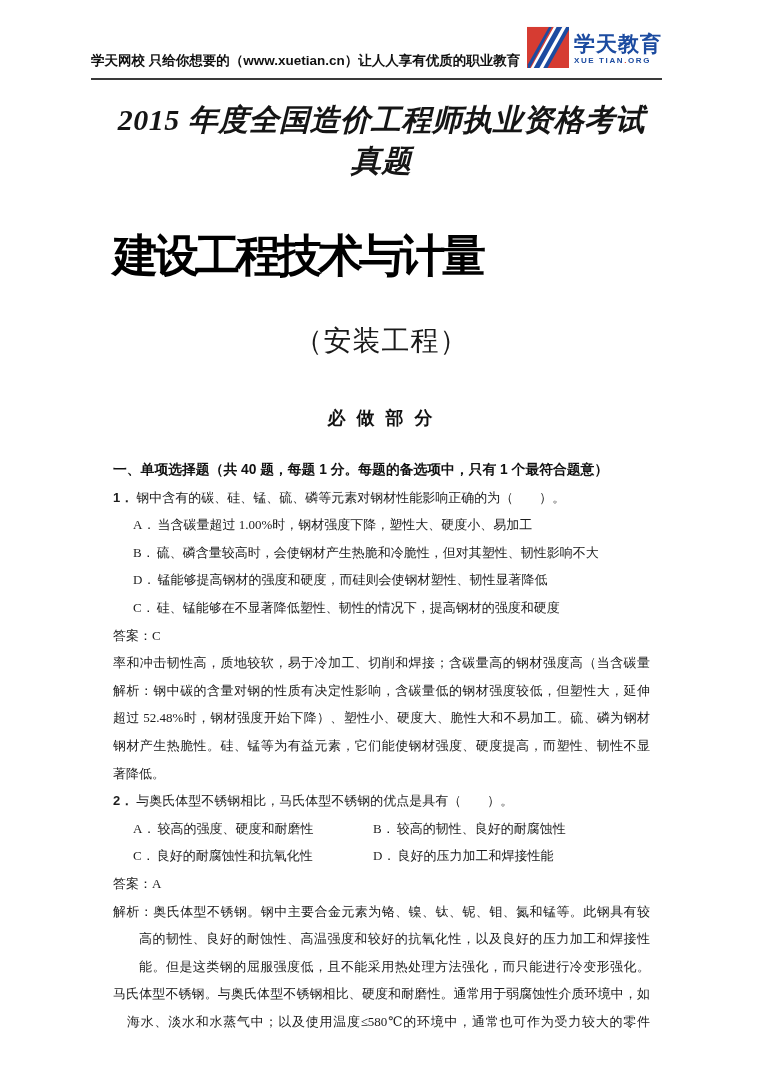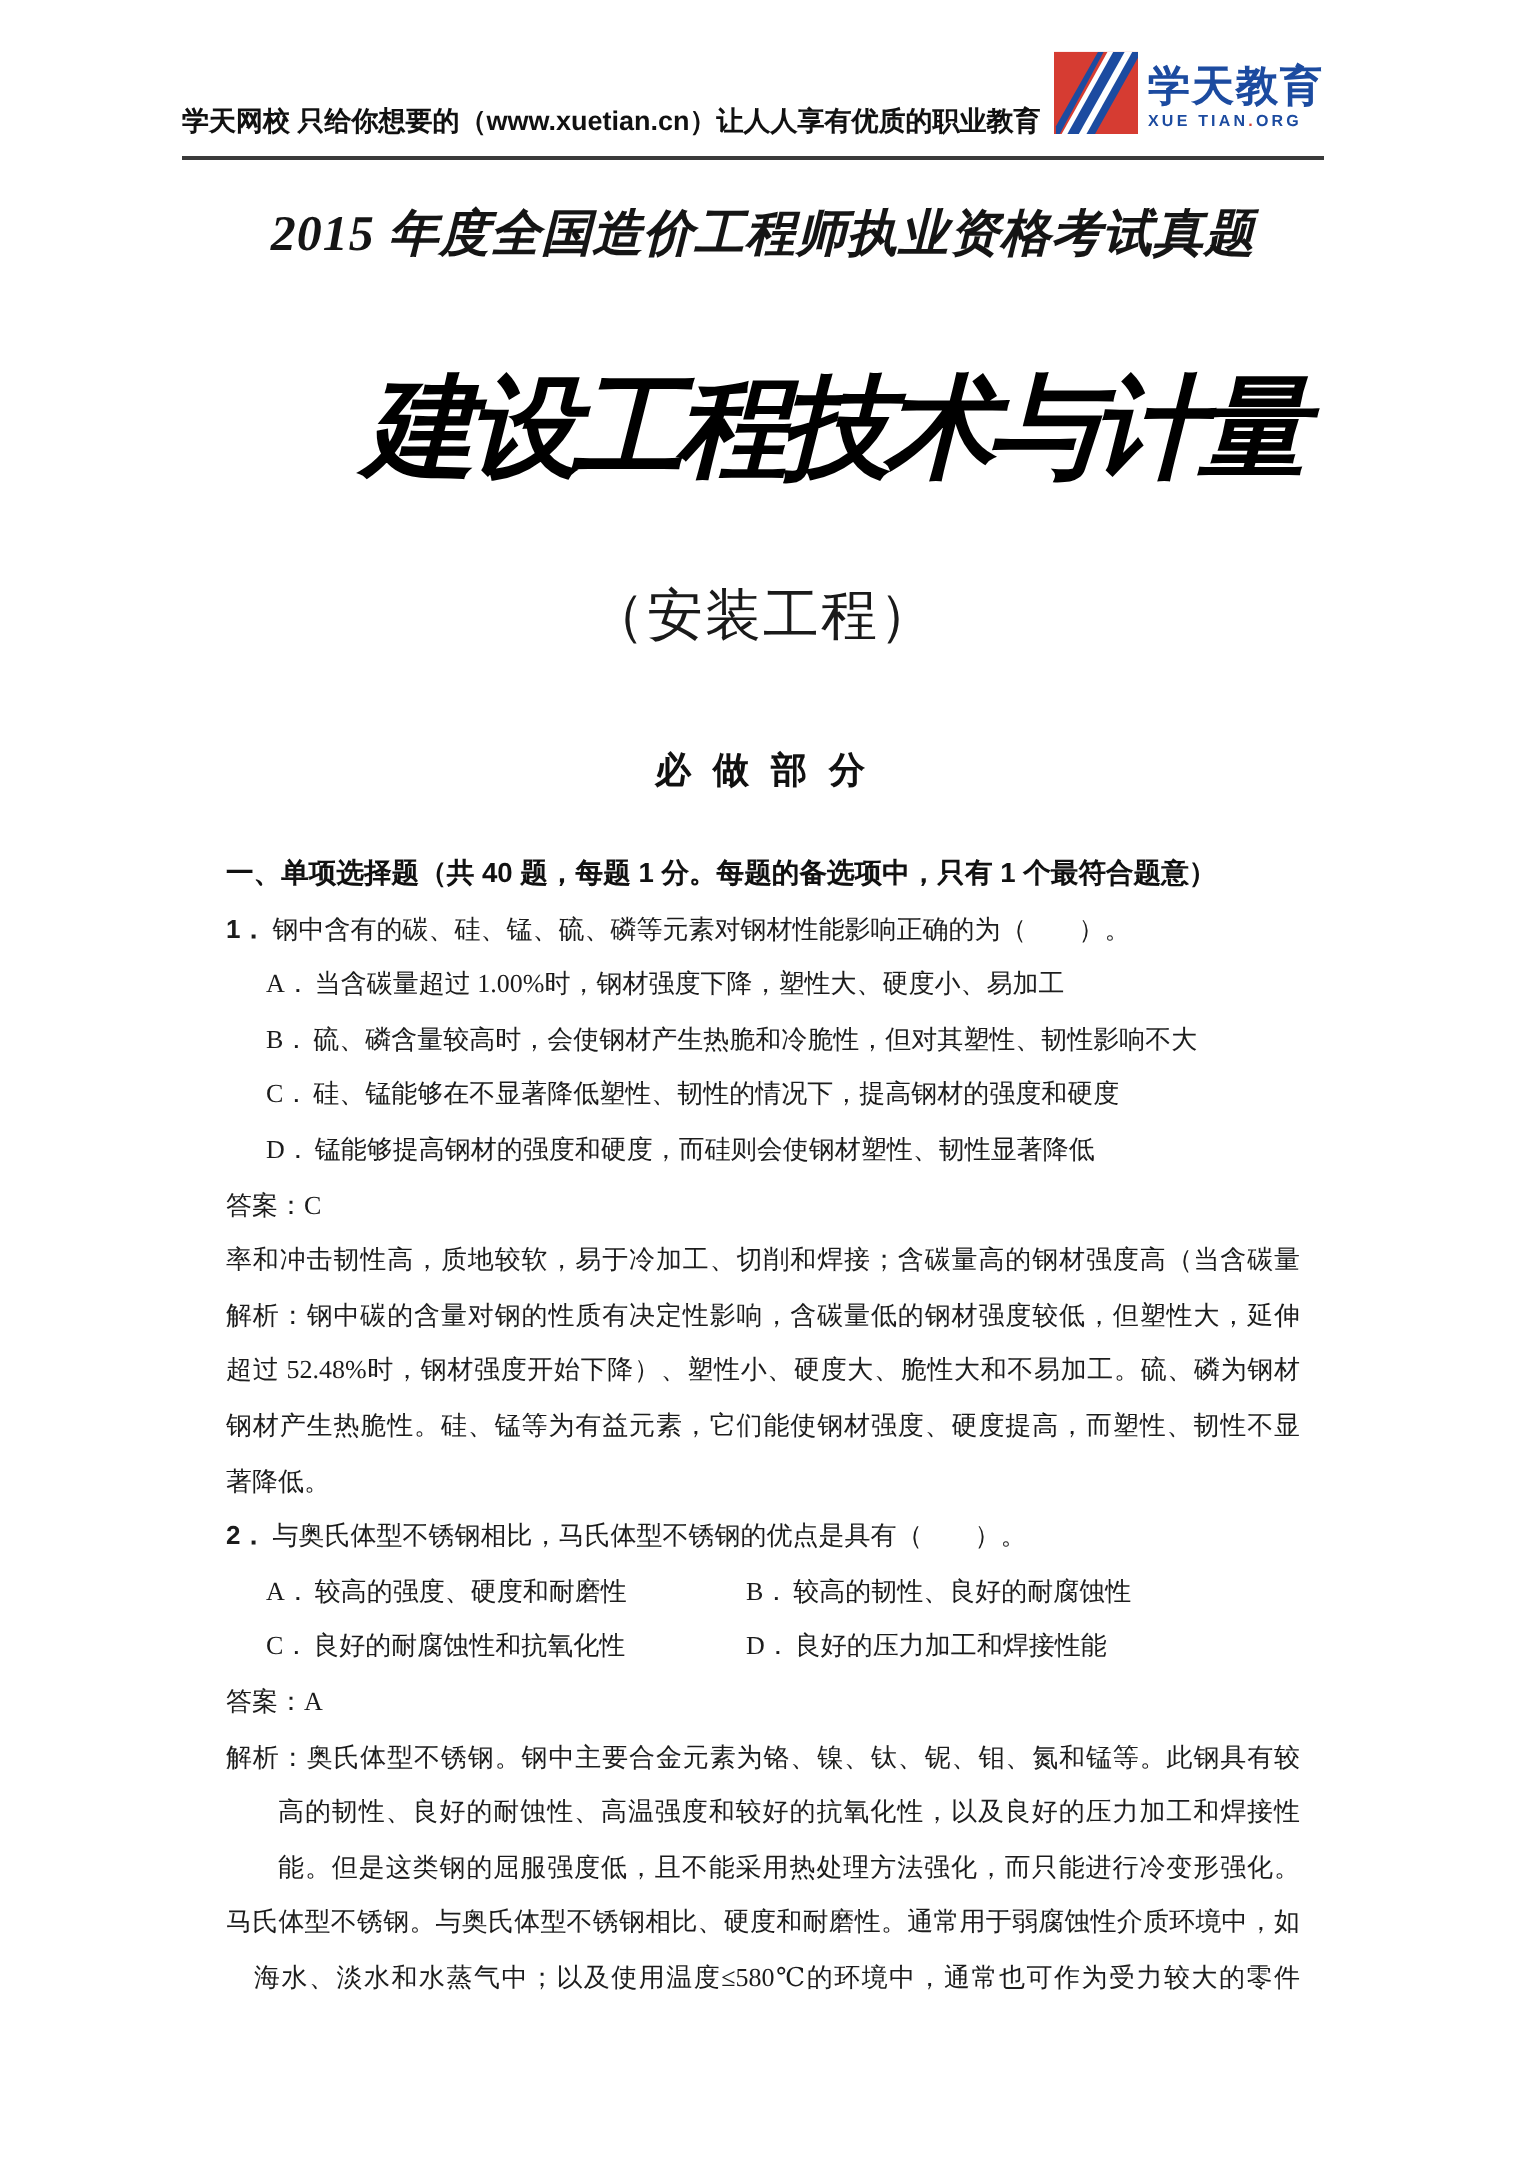--- a/index.html
+++ b/index.html
@@ -28,26 +28,26 @@
   }
   .logo-en {
     font-family:"Liberation Sans","DejaVu Sans",sans-serif;
     font-weight:bold; font-size:8px; letter-spacing:1.6px; margin-top:3px;
   }
 
   
   .title-year {
     margin:20px 0 0 0; text-align:center;
     font-family:"Liberation Serif","DejaVu Serif",serif;
-    font-style:italic; font-weight:bold; font-size:25px; letter-spacing:0.5px; color:#151515;
+    font-style:italic; font-weight:bold; font-size:30px; letter-spacing:0.5px; color:#151515;
   }
   .title-main {
-    margin:44px 0 0 0; text-align:right;
+    margin:44px 0 0 0; text-align:left;
     font-family:"Liberation Sans","DejaVu Sans",sans-serif;
-    font-weight:900; font-size:56px; letter-spacing:-4px; color:#000;font-style:italic;
+    font-weight:900; font-size:45px; letter-spacing:-4px; color:#000;
   }
   .title-sub {
     margin:36px 0 0 0; text-align:center; font-weight:normal;
     font-family:"Liberation Serif","DejaVu Serif",serif;
     font-size:28px; letter-spacing:1px; color:#1a1a1a;
   }
   .section-label {
     margin:46px 0 0 0; text-align:center;
     font-family:"Liberation Sans","DejaVu Sans",sans-serif;
     font-weight:bold; font-size:18px; letter-spacing:3px; color:#111;
@@ -99,22 +99,22 @@
   <div class="section-label">必 做 部 分</div>
 
   <div class="content">
 
     <div class="heading">一、单项选择题（共 40 题，每题 1 分。每题的备选项中，只有 1 个最符合题意）</div>
 
     <div class="line"><span class="qnum">1．</span><span class="pre">钢中含有的碳、硅、锰、硫、磷等元素对钢材性能影响正确的为（        ）。</span></div>
 
     <div class="line opt"><span class="optlabel">A．</span><span>当含碳量超过 1.00%时，钢材强度下降，塑性大、硬度小、易加工</span></div>
     <div class="line opt"><span class="optlabel">B．</span><span>硫、磷含量较高时，会使钢材产生热脆和冷脆性，但对其塑性、韧性影响不大</span></div>
+    <div class="line opt"><span class="optlabel">D．</span><span>锰能够提高钢材的强度和硬度，而硅则会使钢材塑性、韧性显著降低</span></div>
     <div class="line opt"><span class="optlabel">C．</span><span>硅、锰能够在不显著降低塑性、韧性的情况下，提高钢材的强度和硬度</span></div>
-    <div class="line opt"><span class="optlabel">D．</span><span>锰能够提高钢材的强度和硬度，而硅则会使钢材塑性、韧性显著降低</span></div>
 
     <div class="line"><span>答案：</span><span>C</span></div>
 
     <div class="line just">率和冲击韧性高，质地较软，易于冷加工、切削和焊接；含碳量高的钢材强度高（当含碳量</div>
     <div class="line just"><span>解析：</span><span>钢中碳的含量对钢的性质有决定性影响，含碳量低的钢材强度较低，但塑性大，延伸</span></div>
     <div class="line just">超过 52.48%时，钢材强度开始下降）、塑性小、硬度大、脆性大和不易加工。硫、磷为钢材</div>
     <div class="line just">钢材产生热脆性。硅、锰等为有益元素，它们能使钢材强度、硬度提高，而塑性、韧性不显</div>
     <div class="line">著降低。</div>
 
     <div class="line"><span class="qnum">2．</span><span class="pre">与奥氏体型不锈钢相比，马氏体型不锈钢的优点是具有（        ）。</span></div>

